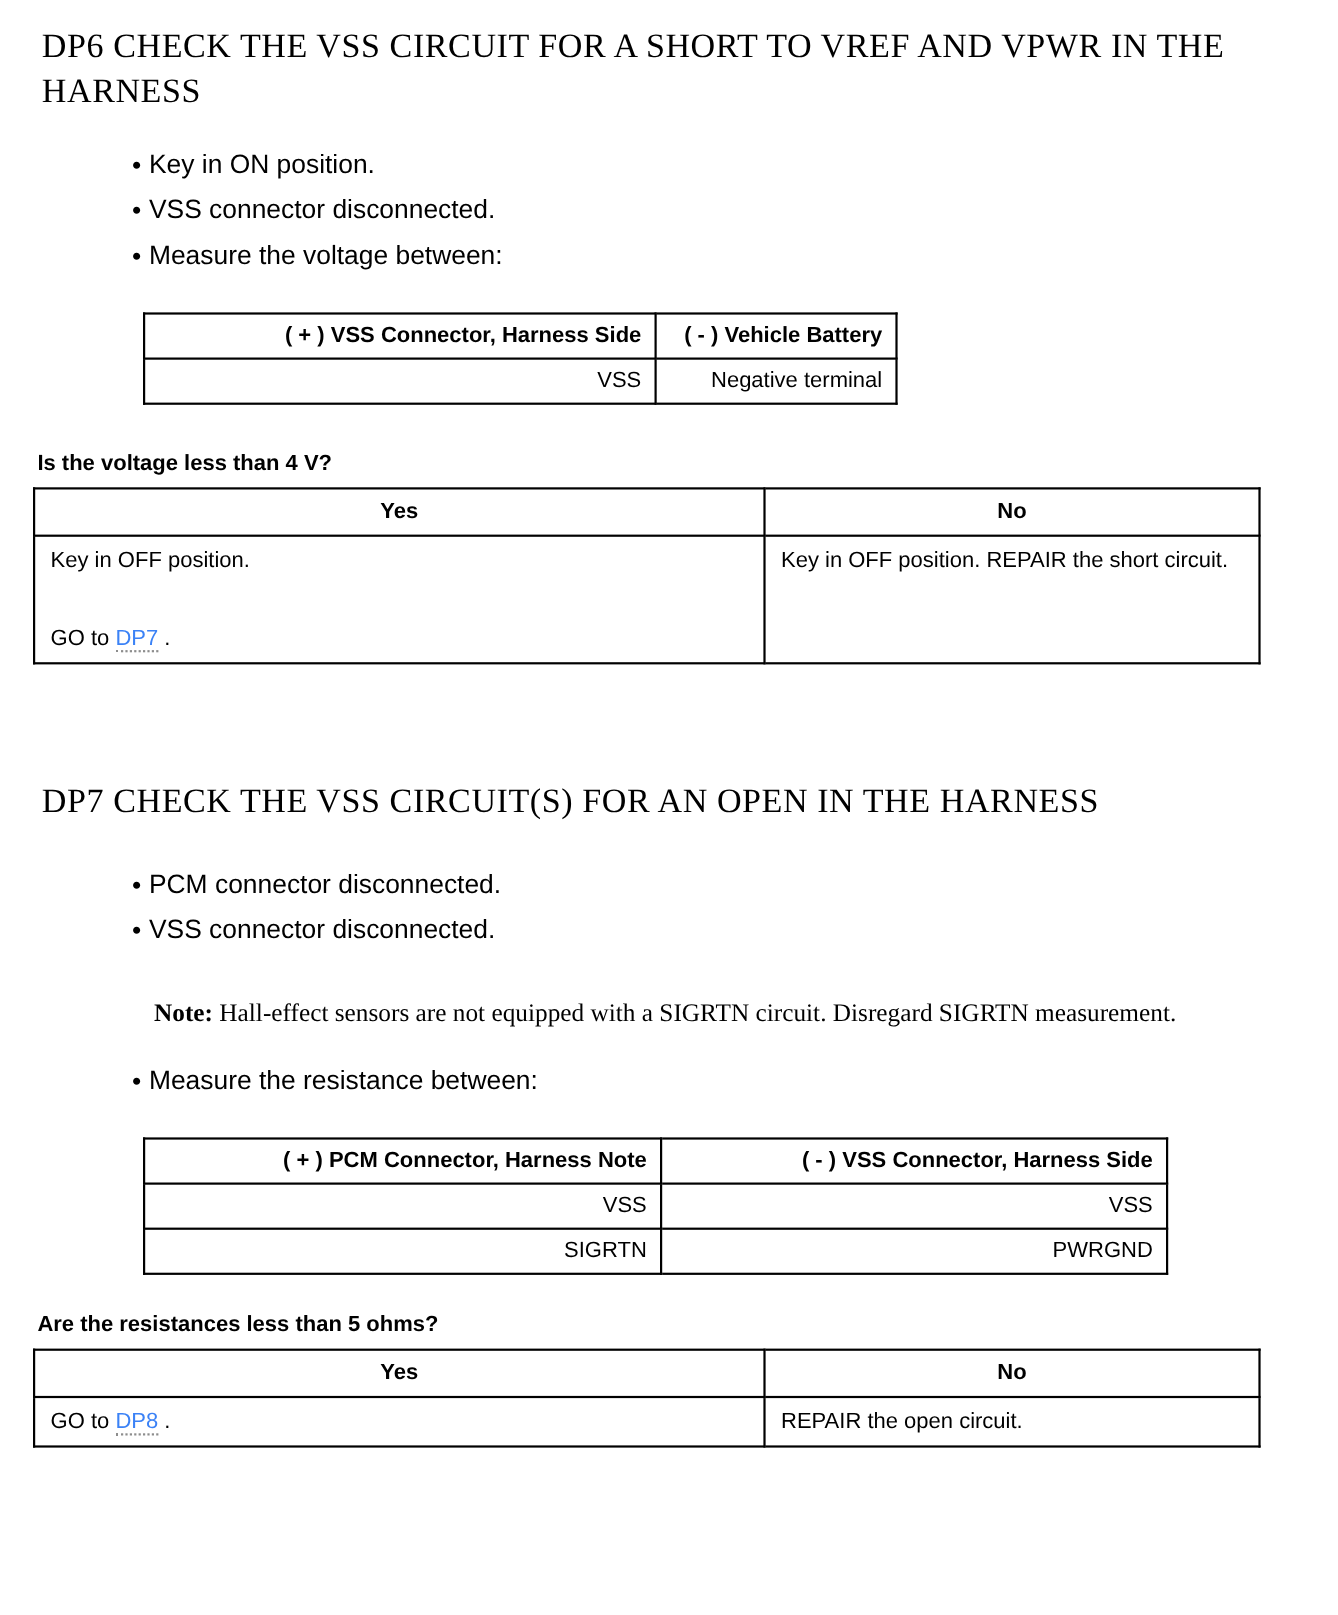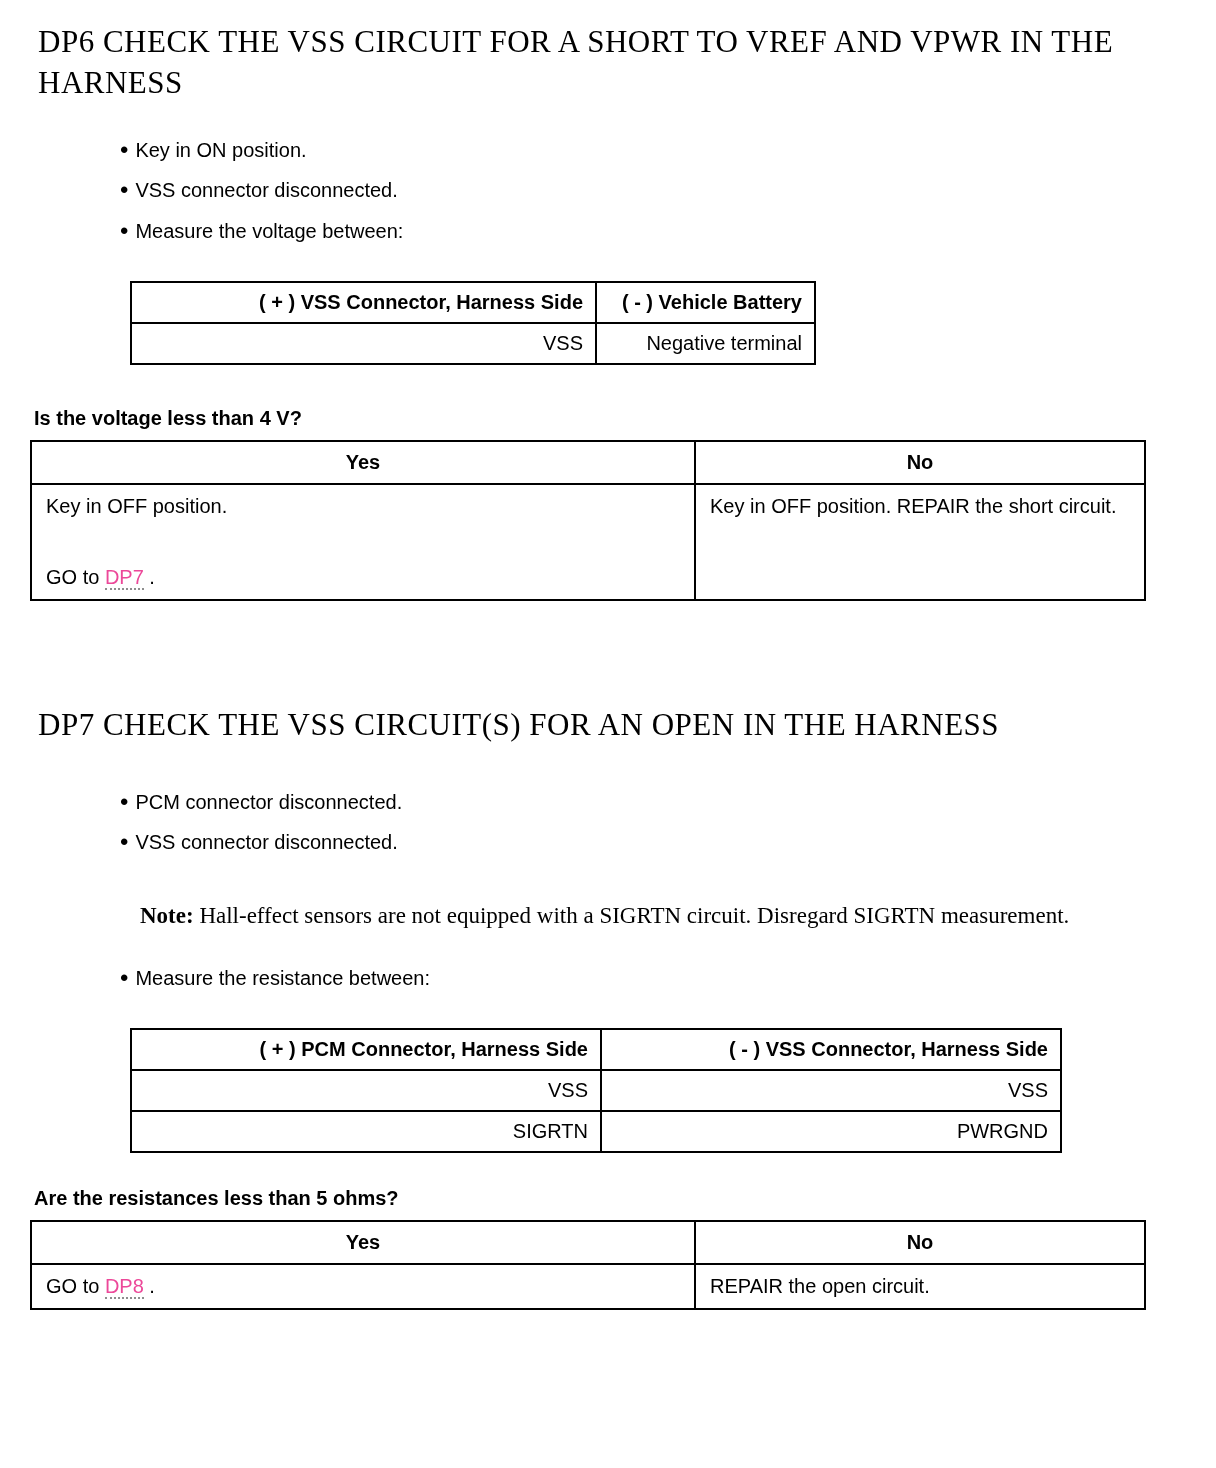--- a/index.html
+++ b/index.html
@@ -23,21 +23,21 @@
     line-height: 1.32;
     letter-spacing: 0.5px;
     margin: 22px 44px 0 38px;
   }
   .heading-dp7 { margin-top: 104px; }
 
   ul.bullet-list {
     list-style: none;
     margin: 30px 0 0 120px;
     padding: 0;
-    font-size: 20px;
+    font-size: 24px;
   }
   ul.bullet-list li {
     margin: 0 0 8px 0;
     line-height: 1.35;
   }
   ul.bullet-list li::before {
     content: "\2022";
     font-size: 24px;
     margin-right: 7px;
     vertical-align: -1px;
@@ -89,21 +89,21 @@
     line-height: 1.35;
   }
   td.cell-middle { vertical-align: middle; }
   .yes-col { width: 664px; }
 
   .tall-cell { height: 86px; }
   .goto-line { margin-top: 44px; }
   .no-wrap-width { width: 480px; }
 
   .goto-link {
-    color: #ec4899;
+    color: #3b82f6;
     text-decoration: none;
     border-bottom: 2px dotted #8d8d8d;
     cursor: pointer;
   }
 
   .note-para {
     font-family: "Liberation Serif", serif;
     font-size: 23px;
     line-height: 1.45;
     margin: 40px 40px 0 140px;
@@ -167,21 +167,21 @@
 
 <p class="note-para"><span class="note-label">Note:</span><span> Hall-effect sensors are not equipped with a SIGRTN circuit. Disregard SIGRTN measurement.</span></p>
 
 <ul class="bullet-list bullet-single">
   <li><span>Measure the resistance between:</span></li>
 </ul>
 
 <table class="measure-table mt-dp7">
   <tbody>
       <tr>
-    <th class="col-a">( + ) PCM Connector, Harness Side</th>
+    <th class="col-a">( + ) PCM Connector, Harness Note</th>
     <th class="col-b">( - ) VSS Connector, Harness Side</th>
   </tr>
   <tr>
     <td>VSS</td>
     <td>VSS</td>
   </tr>
   <tr>
     <td>SIGRTN</td>
     <td>PWRGND</td>
   </tr>

